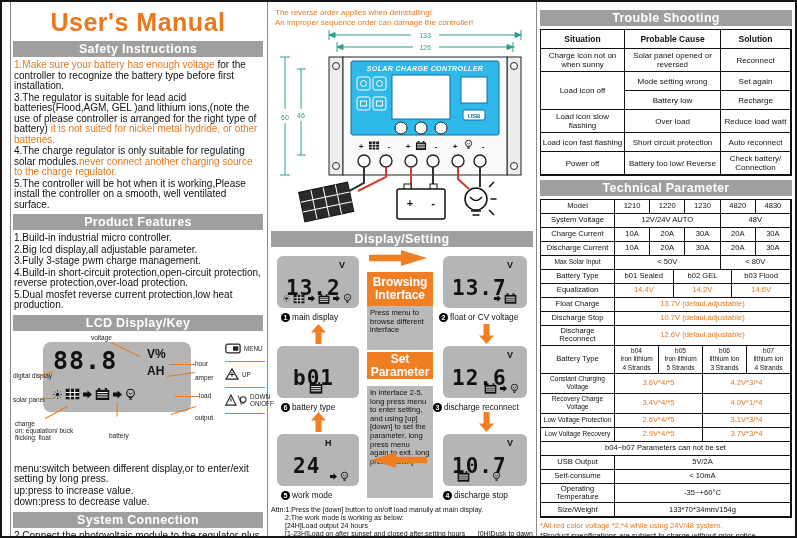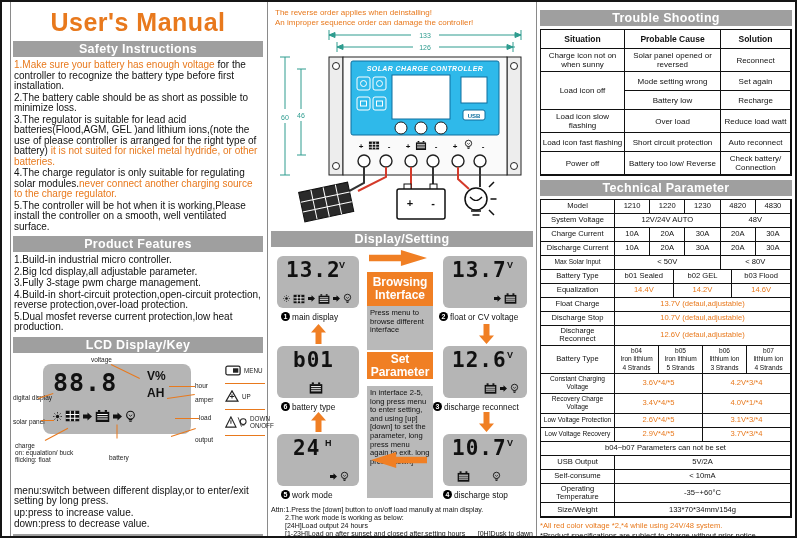--- a/index.html
+++ b/index.html
@@ -31,25 +31,25 @@
   .lbl{position:absolute;color:#222;white-space:nowrap}
   .lead{position:absolute;height:1px;background:#e8791d;transform-origin:left center}
   .btncol{position:absolute;left:212px;top:2px;width:40px}
   .btnrow{display:flex;align-items:center;gap:3px;height:25px;border-bottom:1px solid #e8791d;color:#222}
   .btnrow .t{font-size:6.3px;line-height:7px}
 
   
   .warn{margin:2px 0 0 4px;font-size:8px;line-height:9.5px;color:#e8791d}
   .flow{position:relative;height:252px;margin-top:2px}
   .lcdp{position:absolute;background:#b5b5b5;border-radius:6px}
-  .lcdval{position:absolute;left:9px;top:4px;font-family:"DejaVu Sans Mono",monospace;font-weight:bold;
+  .lcdval{position:absolute;left:9px;top:22px;font-family:"DejaVu Sans Mono",monospace;font-weight:bold;
           font-size:21px;line-height:1;letter-spacing:1px;color:#111}
   .lcdu{position:absolute;top:4px;font-weight:bold;font-size:9px;color:#111}
   .pico{position:absolute;display:flex;align-items:center;gap:3px;color:#111}
-  .cap{position:absolute;font-size:8.3px;display:flex;align-items:flex-start;white-space:nowrap}
+  .cap{position:absolute;font-size:8.3px;display:flex;align-items:flex-end;white-space:nowrap}
   .nb{width:9px;height:9px;border-radius:50%;background:#000;color:#fff;font-size:7px;font-weight:bold;
       display:inline-flex;align-items:center;justify-content:center;margin-right:2px;flex:none}
   .obox{position:absolute;background:#f07f24;color:#fff;font-weight:bold;text-align:center;
         font-size:12px;line-height:13px;display:flex;align-items:center;justify-content:center}
   .gbox{position:absolute;background:#b9b9b9;color:#111;font-size:7.6px;line-height:8.6px;padding:3px 3px;text-align:left}
   .arr{position:absolute;background:#f07f24}
   .arr-r{clip-path:polygon(0 30%,55% 30%,55% 0,100% 50%,55% 100%,55% 70%,0 70%)}
   .arr-l{clip-path:polygon(100% 30%,45% 30%,45% 0,0 50%,45% 100%,45% 70%,100% 70%)}
   .arr-u{clip-path:polygon(30% 100%,30% 42%,0 42%,50% 0,100% 42%,70% 42%,70% 100%)}
   .arr-d{clip-path:polygon(30% 0,30% 58%,0 58%,50% 100%,100% 58%,70% 58%,70% 0)}
@@ -123,21 +123,20 @@
   <div class="vdiv" style="left:8px"></div>
   <div class="vdiv" style="left:265px"></div>
   <div class="vdiv" style="left:534px"></div>
 
   <section class="col col-left">
     <h1 class="title">User's Manual</h1>
 
     <div class="bar"><span>Safety Instructions</span></div>
     <div>
       <p class="line"><span class="hl">1.Make sure your battery has enough voltage</span><span> for the controller to recognize the battery type before first installation.</span></p>
-      <p class="line">2.The battery cable should be as short as possible to minimize loss.</p>
       <p class="line"><span>3.The regulator is suitable for lead acid batteries(Flood,AGM, GEL )and lithium ions,(note the use of please controller is arranged for the right type of battery) </span><span class="hl">it is not suited for nickel metal hydride, or other batteries.</span></p>
       <p class="line"><span>4.The charge regulator is only suitable for regulating solar modules.</span><span class="hl">never connect another charging source to the charge regulator.</span></p>
       <p class="line">5.The controller will be hot when it is working,Please install the controller on a smooth, well ventilated surface.</p>
     </div>
 
     <div class="bar"><span>Product Features</span></div>
     <div>
       <p class="line">1.Build-in industrial micro controller.</p>
       <p class="line">2.Big lcd display,all adjustable parameter.</p>
       <p class="line">3.Fully 3-stage pwm charge management.</p>

